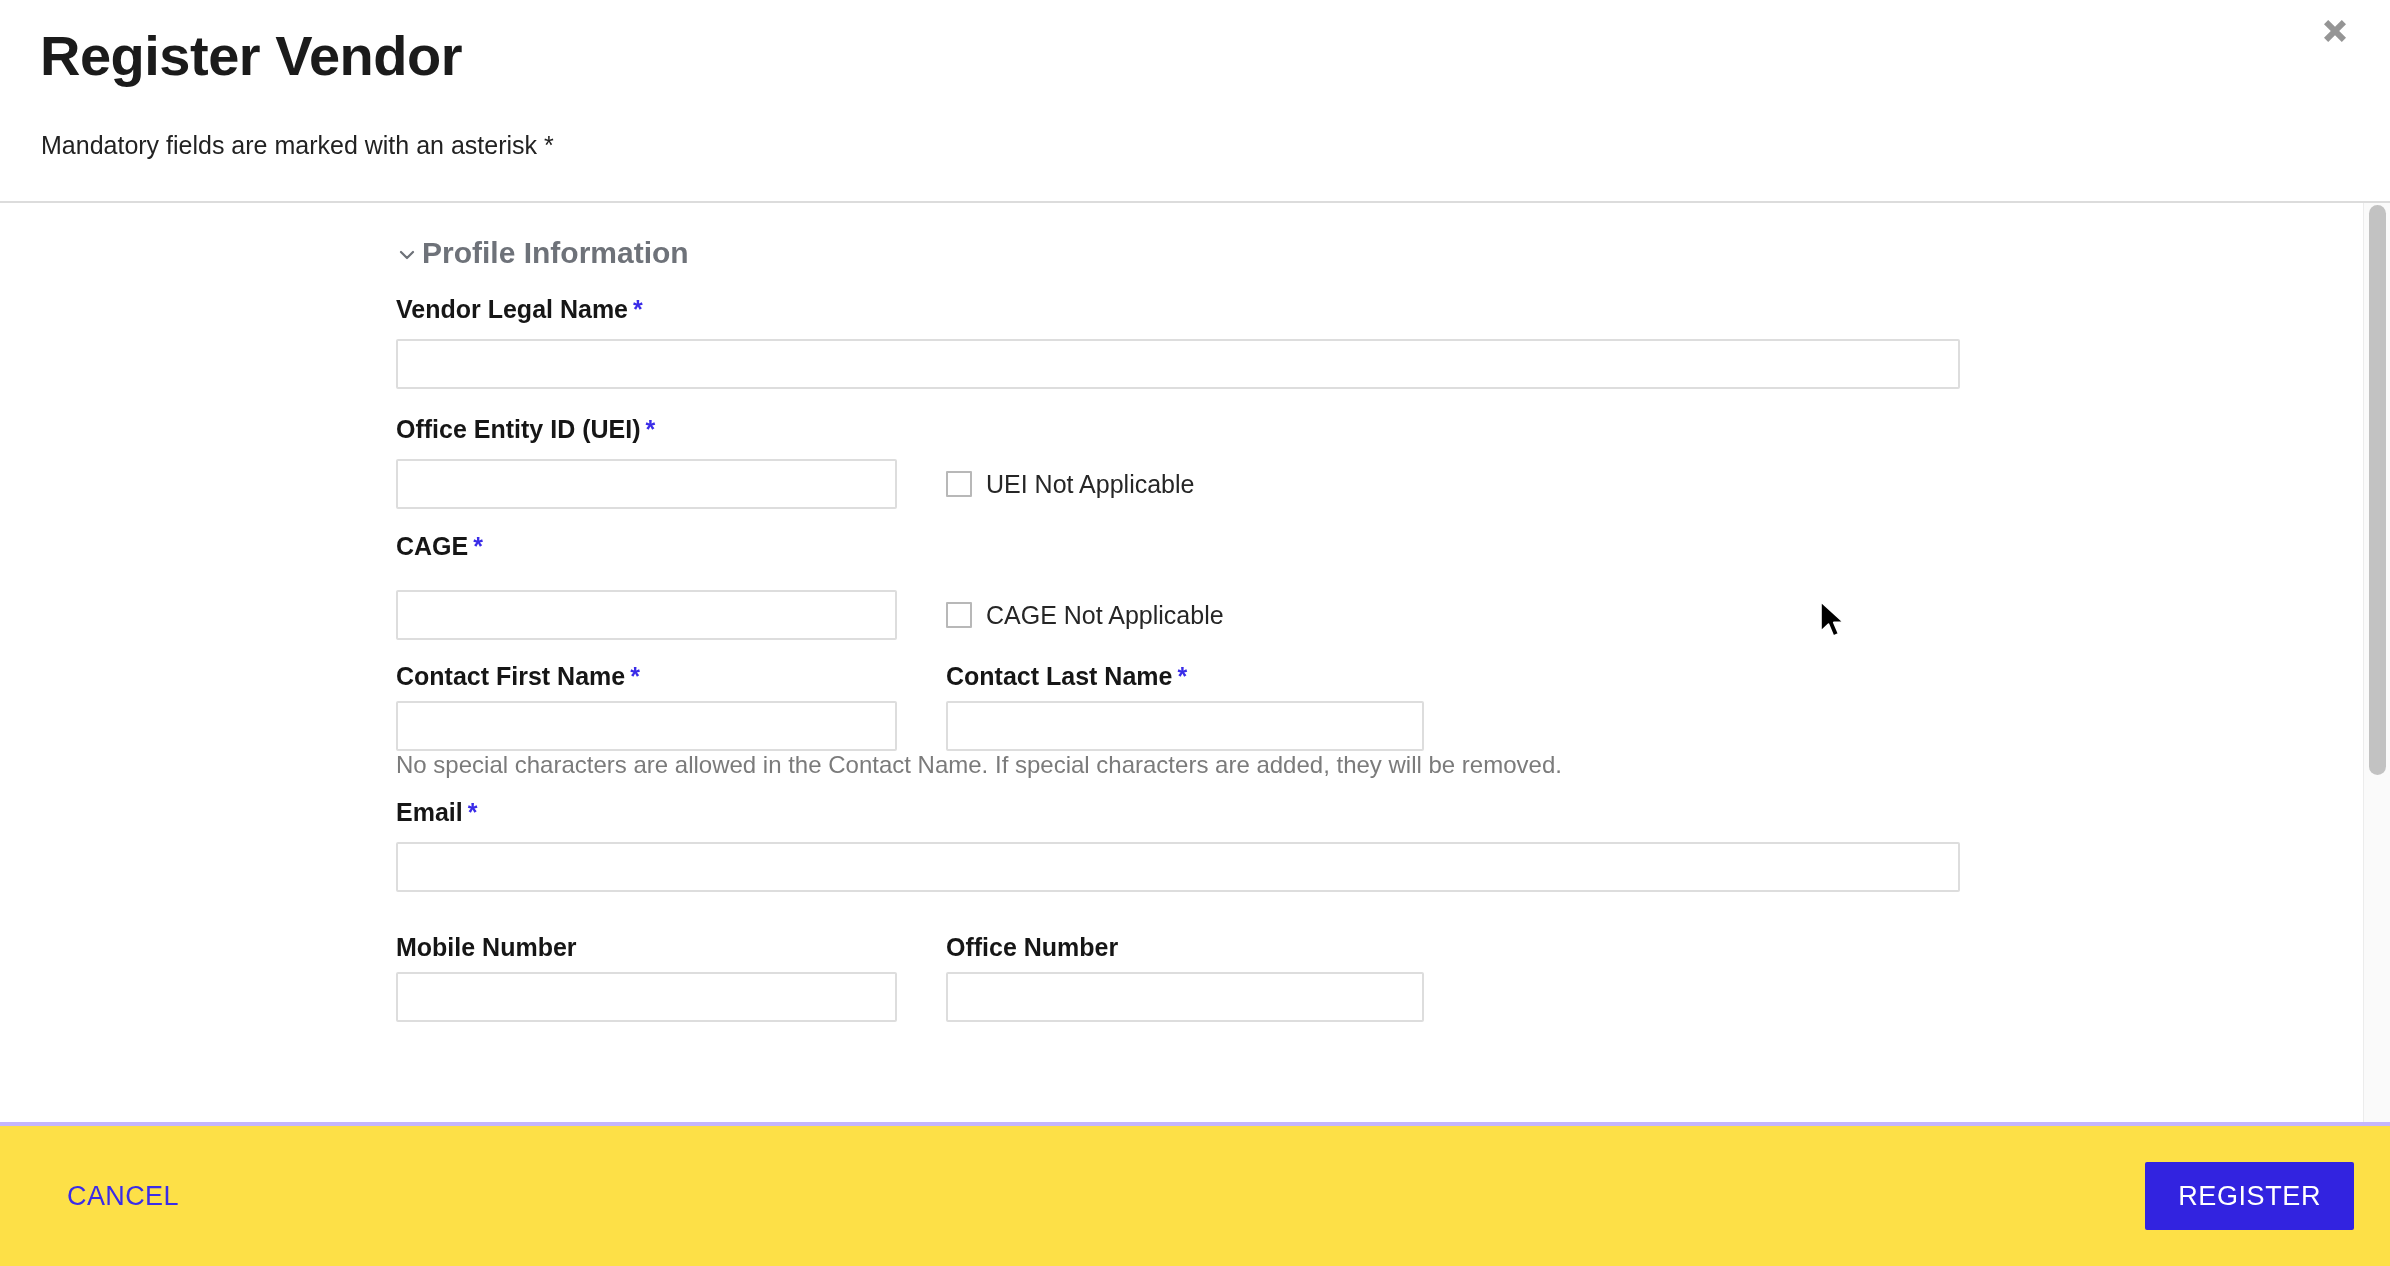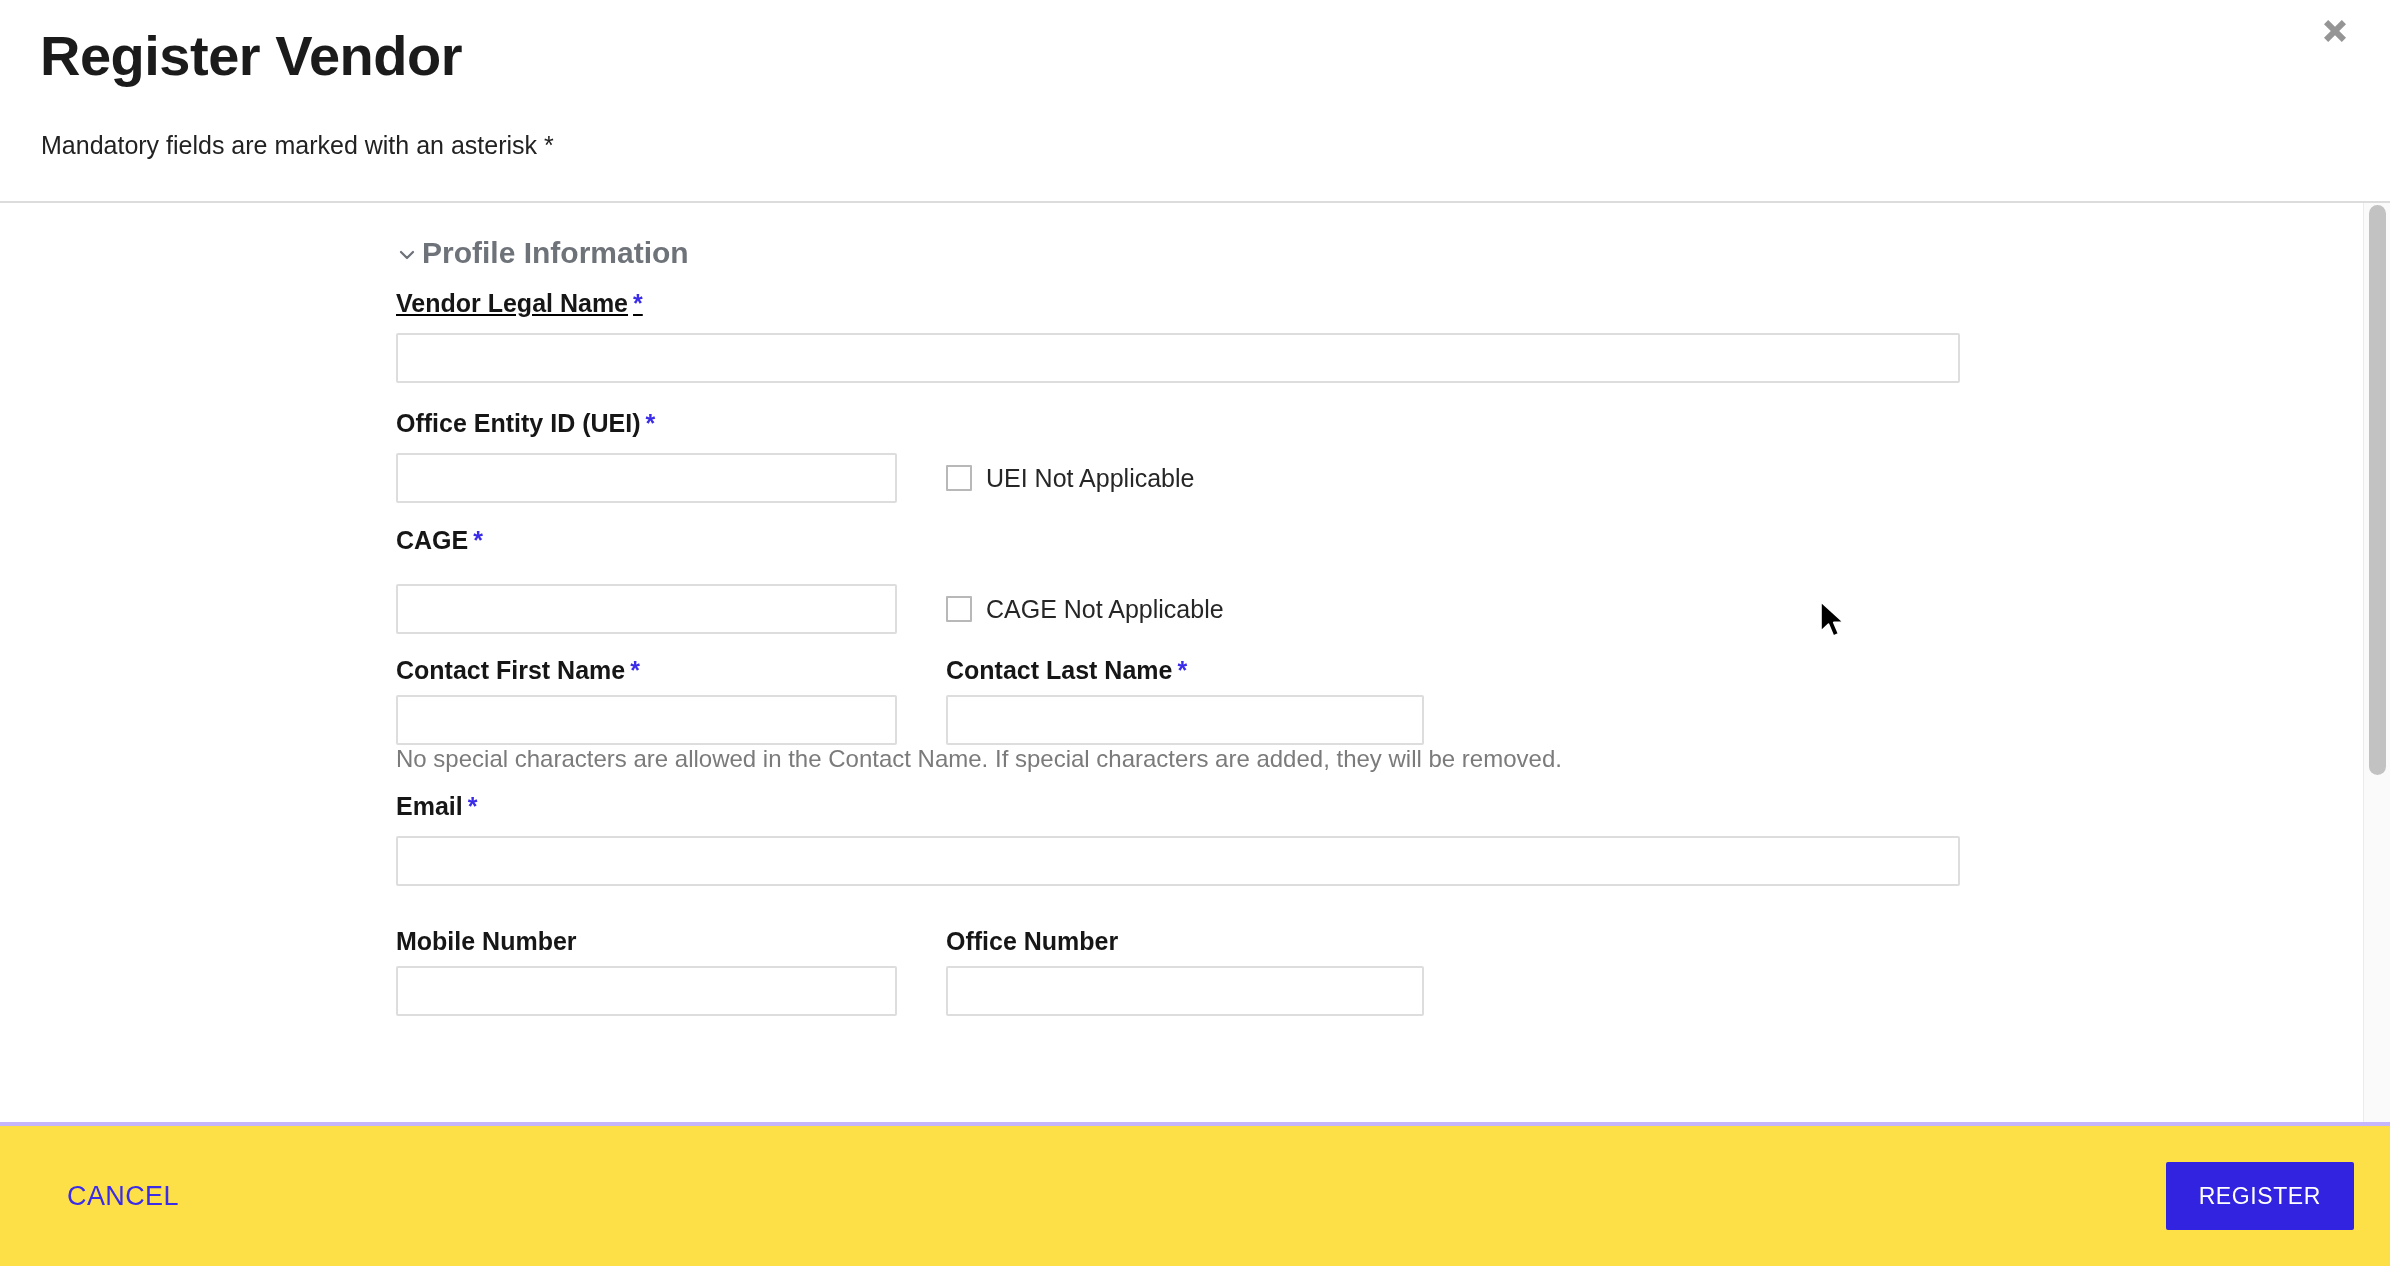--- a/index.html
+++ b/index.html
@@ -201,21 +201,21 @@
     padding: 8px 4px;
   }
   .register-btn {
     position: absolute;
     right: 36px;
     top: 50%;
     transform: translateY(-50%);
     background: #3223e0;
     border: none;
     color: #ffffff;
-    font-size: 23px;
+    font-size: 27px;
     letter-spacing: 0.6px;
     font-family: "Liberation Sans", sans-serif;
     cursor: pointer;
     height: 68px;
     padding: 0 33px;
     border-radius: 2px;
   }
 
   
   .scrollbar {
@@ -273,21 +273,21 @@
 
       <div class="section-header">
         <span class="chev">
           <svg width="22" height="22" viewBox="0 0 22 22" aria-hidden="true">
             <path d="M5 8 L11 14 L17 8" fill="none" stroke="#6e7279" stroke-width="2.2" stroke-linecap="round" stroke-linejoin="round"></path>
           </svg>
         </span>
         <span class="section-title">Profile Information</span>
       </div>
 
-      <div class="field-group" style="margin-top:20px;text-decoration:underline;">
+      <div class="field-group" style="margin-top:26px;">
         <div class="label-line">
           <span class="field-label"><span>Vendor Legal Name</span><span class="req">*</span></span>
         </div>
         <div class="col-full" style="width:1564px;">
           <input class="text-input" type="text" placeholder="" style="">
         </div>
       </div>
 
       <div class="field-group" style="margin-top:26px;">
         <div class="label-line">

